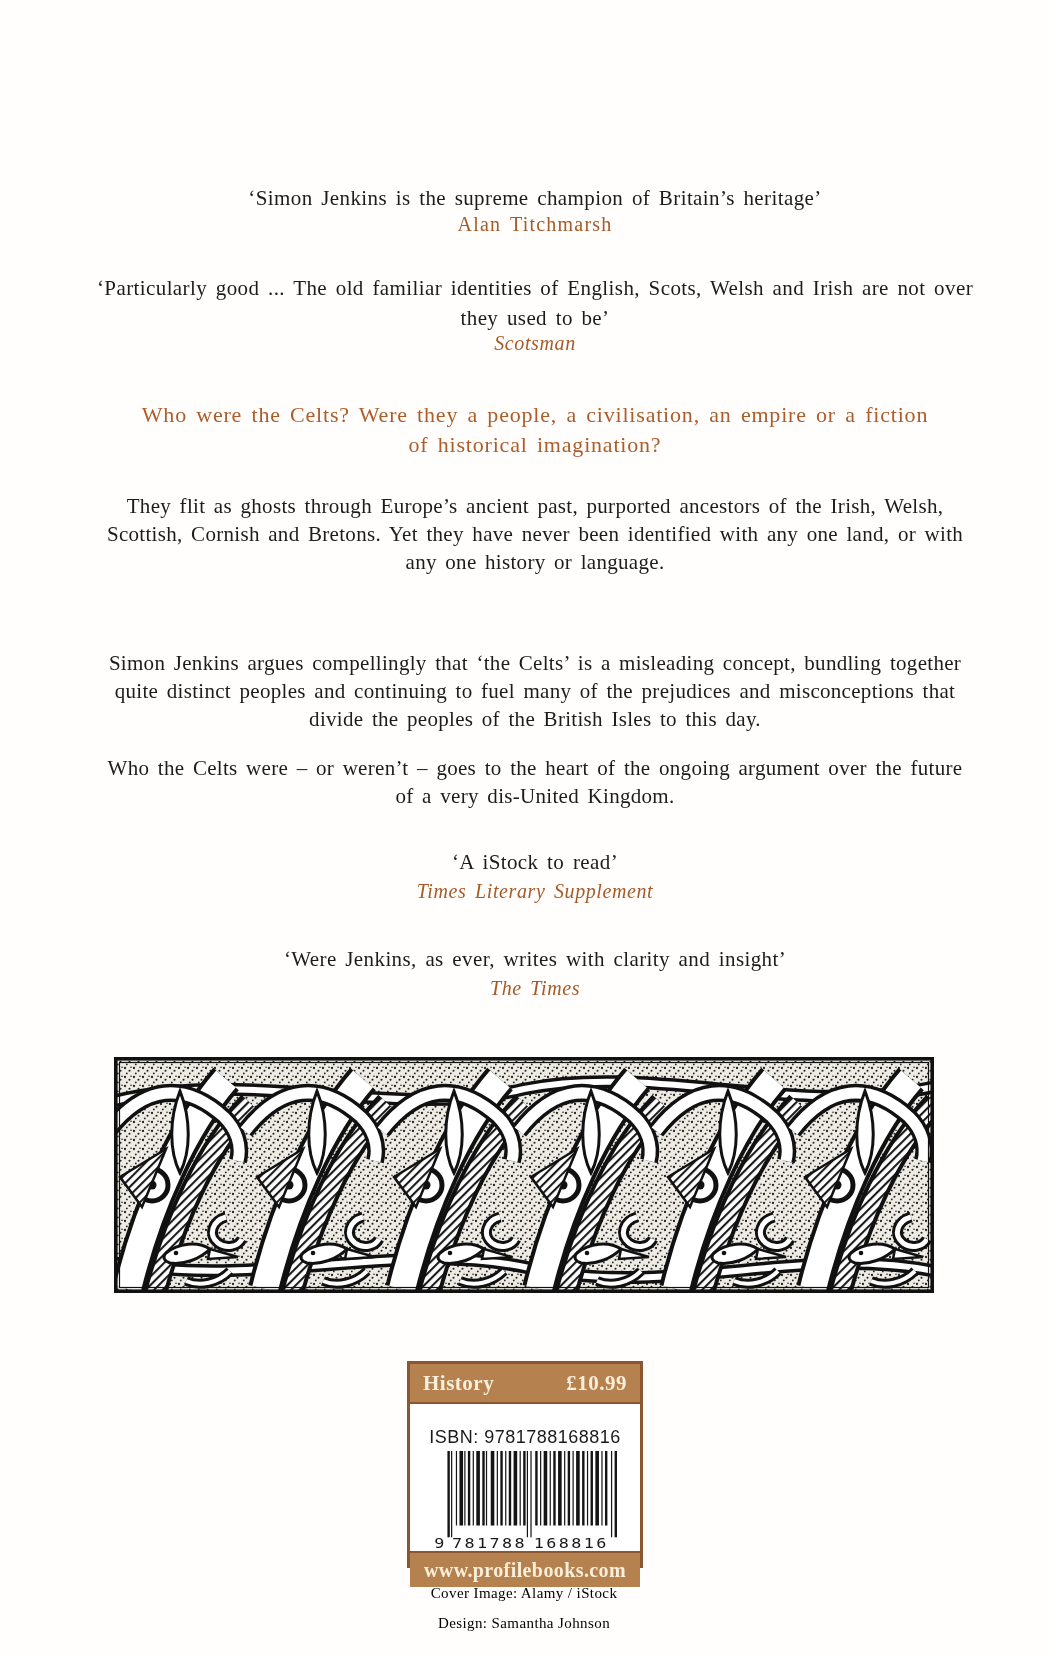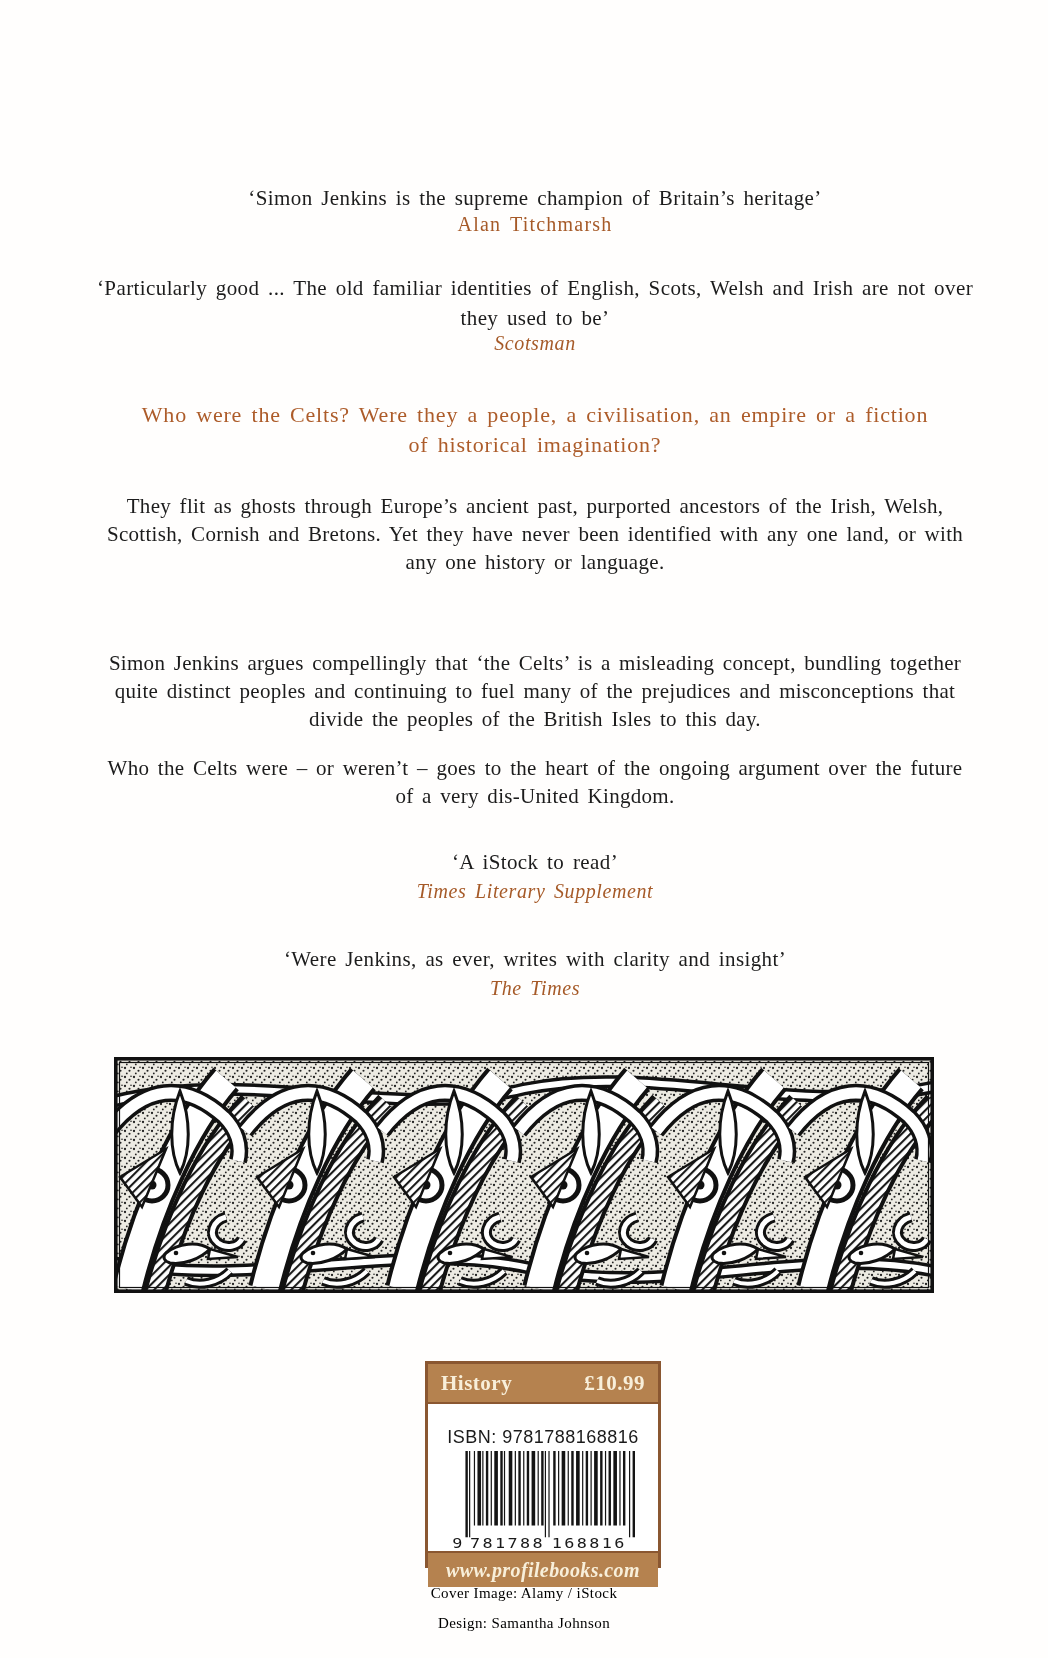--- a/index.html
+++ b/index.html
@@ -16,36 +16,36 @@
   .attr{font-size:20px;line-height:28px;color:var(--accent,#a65a28);letter-spacing:1.2px;word-spacing:3px;}
   .attr.italic{font-style:italic;letter-spacing:.6px;}
   .headline{
     font-size:22px;line-height:30px;width:800px;font-weight:normal;
     color:var(--headline,#ae5e2c);letter-spacing:.8px;word-spacing:3px;
   }
   .para{font-size:21px;line-height:28px;width:872px;letter-spacing:.3px;word-spacing:3px;}
   .band{position:absolute;left:114px;top:1057px;width:820px;height:236px;display:block;}
   .retail-box{
     position:absolute;left:407px;top:1361px;width:236px;height:207px;box-sizing:border-box;
-    background:#ffffff;border:3px solid var(--tan_border,#8a5731);display:flex;flex-direction:column;margin-left:18px;
+    background:#ffffff;border:3px solid var(--tan_border,#8a5731);display:flex;flex-direction:column;
   }
   .retail-header{
     background:var(--tan,#b5824f);color:var(--cream,#f8efda);
     display:flex;justify-content:space-between;align-items:center;
     padding:0 13px;height:38px;font-weight:bold;font-size:21px;letter-spacing:.5px;
     border-bottom:2px solid var(--tan_border,#8a5731);flex:0 0 auto;
   }
   .retail-mid{flex:1 1 auto;display:flex;flex-direction:column;align-items:center;padding-top:23px;}
   .isbn{font-family:"Liberation Sans",sans-serif;font-size:18px;color:#1a1a1a;letter-spacing:.5px;}
   .barcode{display:block;margin-top:3px;}
   .barcode text{font-family:"DejaVu Sans Mono",monospace;font-size:14px;fill:#1a1a1a;letter-spacing:2px;}
   .retail-footer{
     background:var(--tan,#b5824f);color:var(--cream,#f8efda);
     text-align:center;height:34px;line-height:34px;font-weight:bold;font-size:20px;
-    border-top:2px solid var(--tan_border,#8a5731);flex:0 0 auto;letter-spacing:.4px;font-style:italic;
+    border-top:2px solid var(--tan_border,#8a5731);flex:0 0 auto;letter-spacing:.4px;
   }
   .credits{
     position:absolute;left:50%;transform:translateX(-50%);top:1578px;
     text-align:center;font-size:15px;line-height:30px;color:#000000;letter-spacing:.4px;
   }
 </style>
 </head>
 <body>
 
 <div class="cover">

